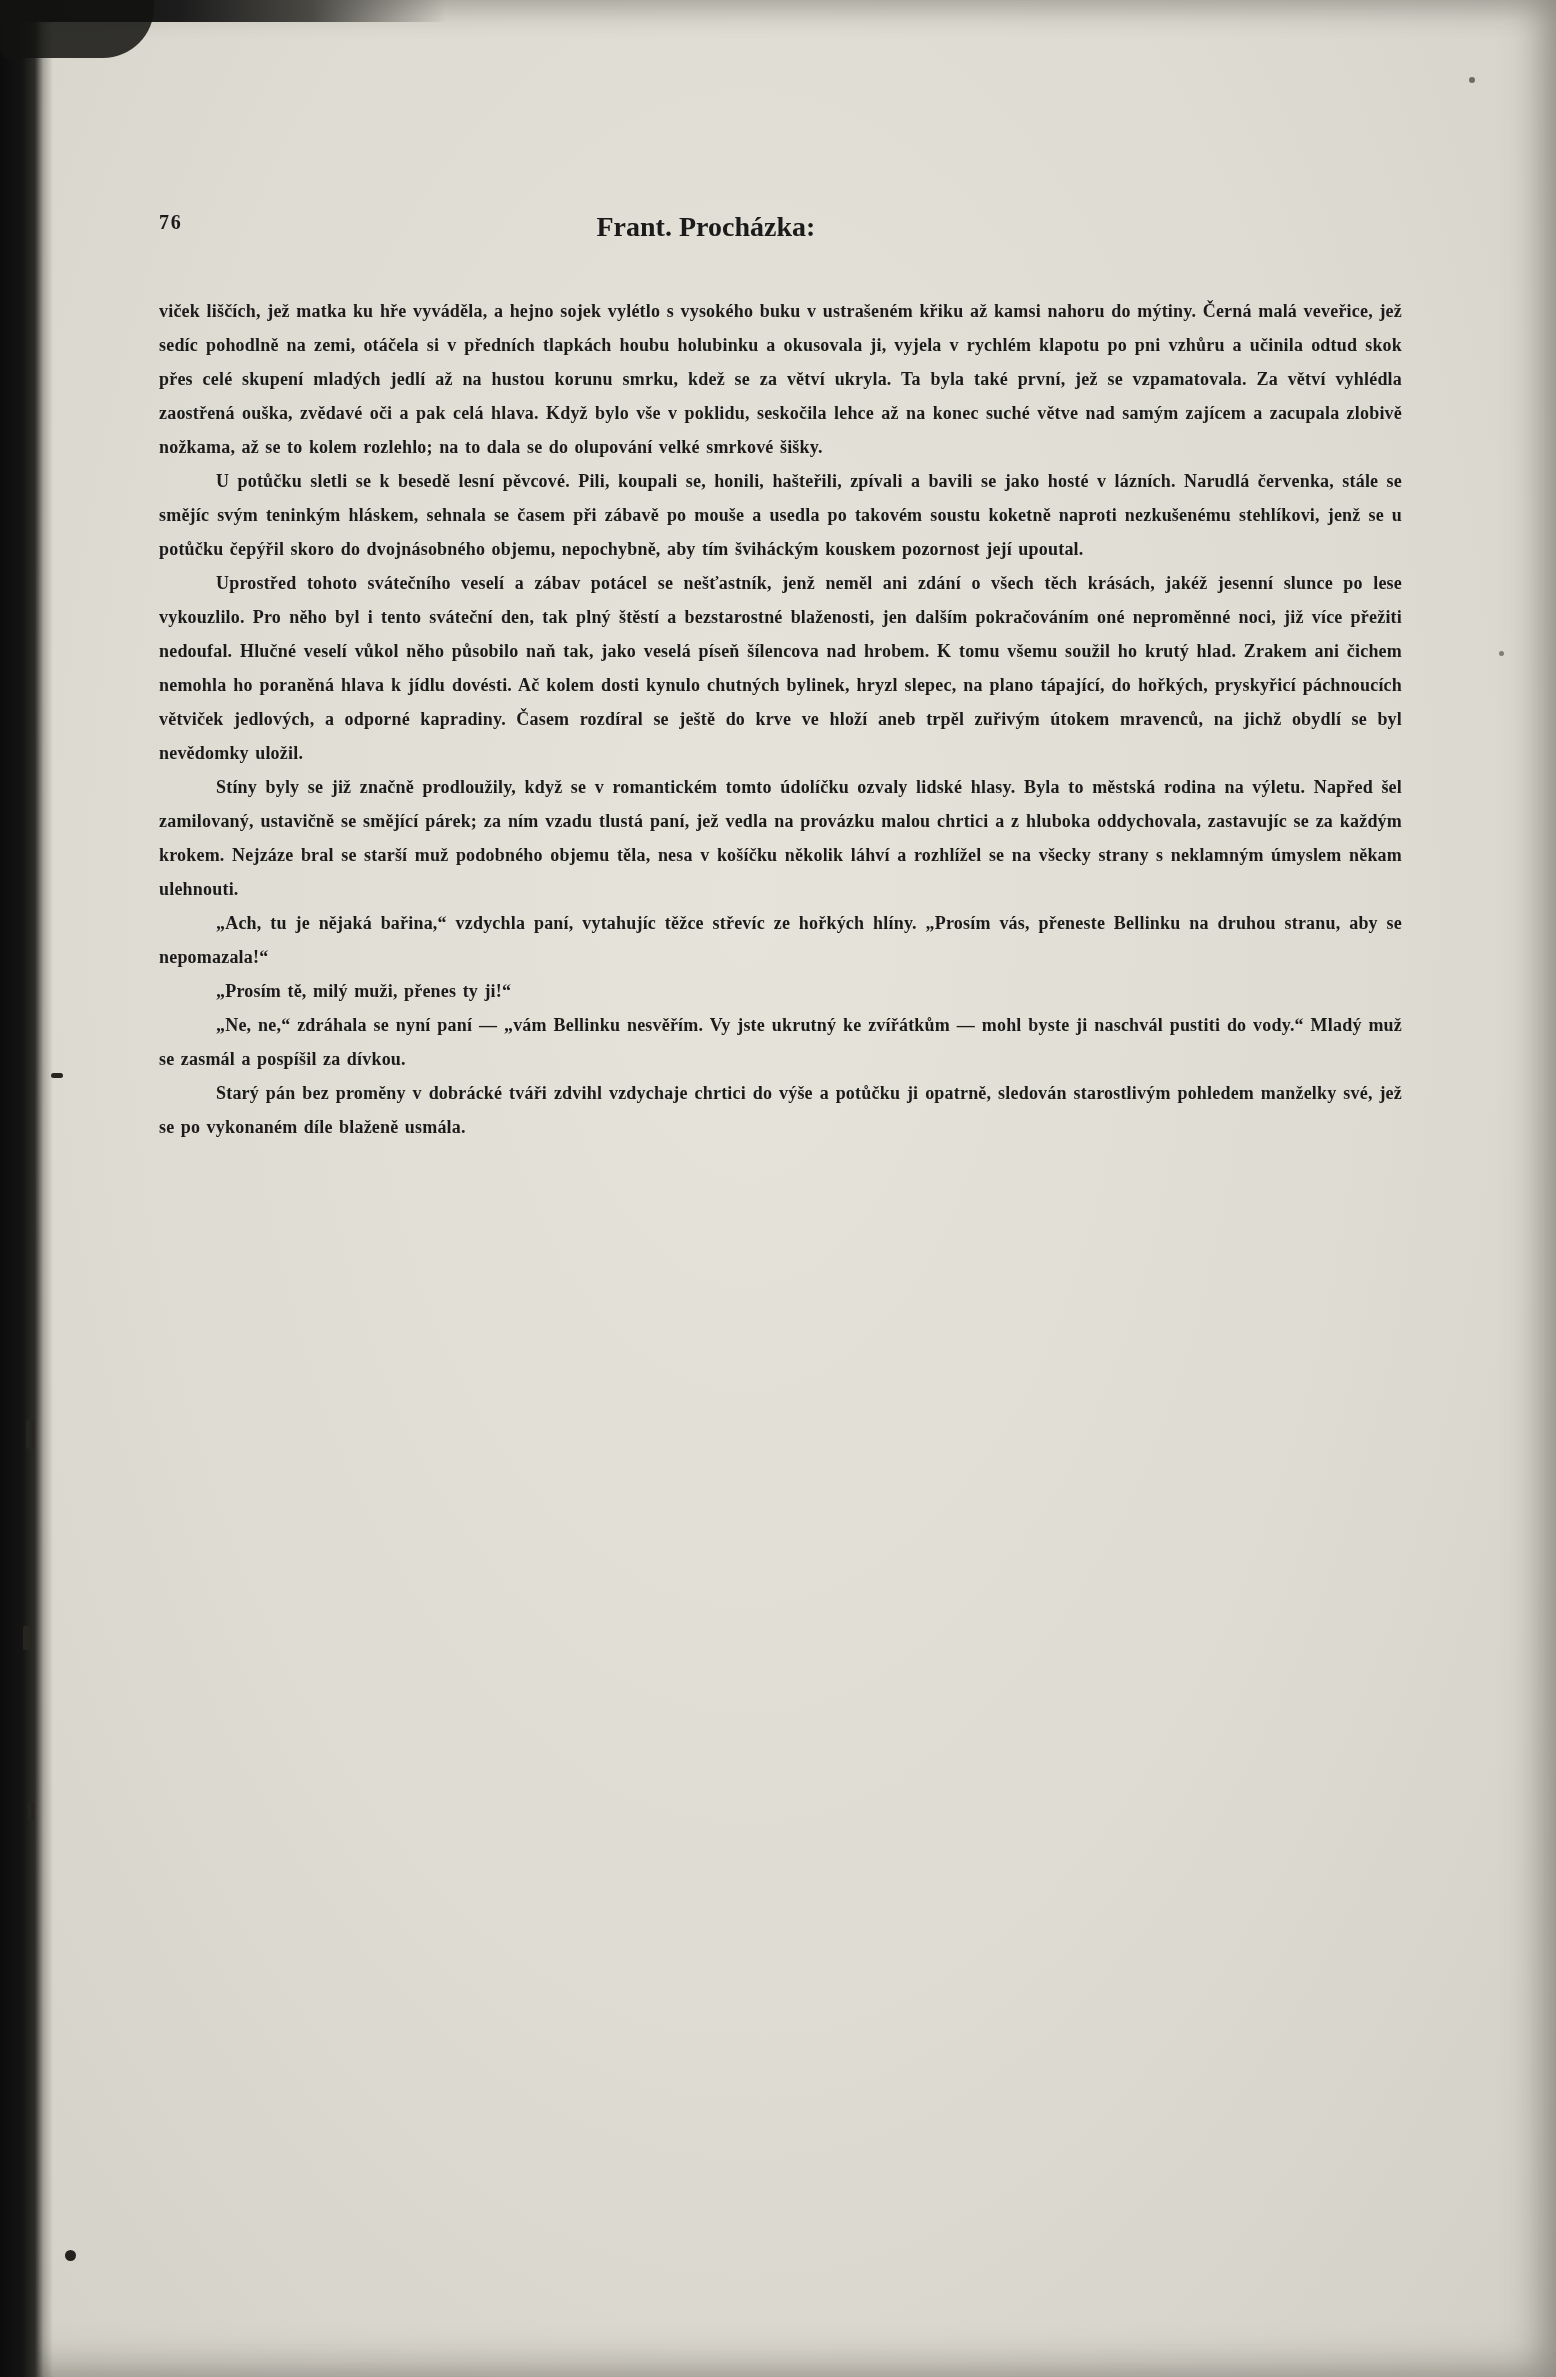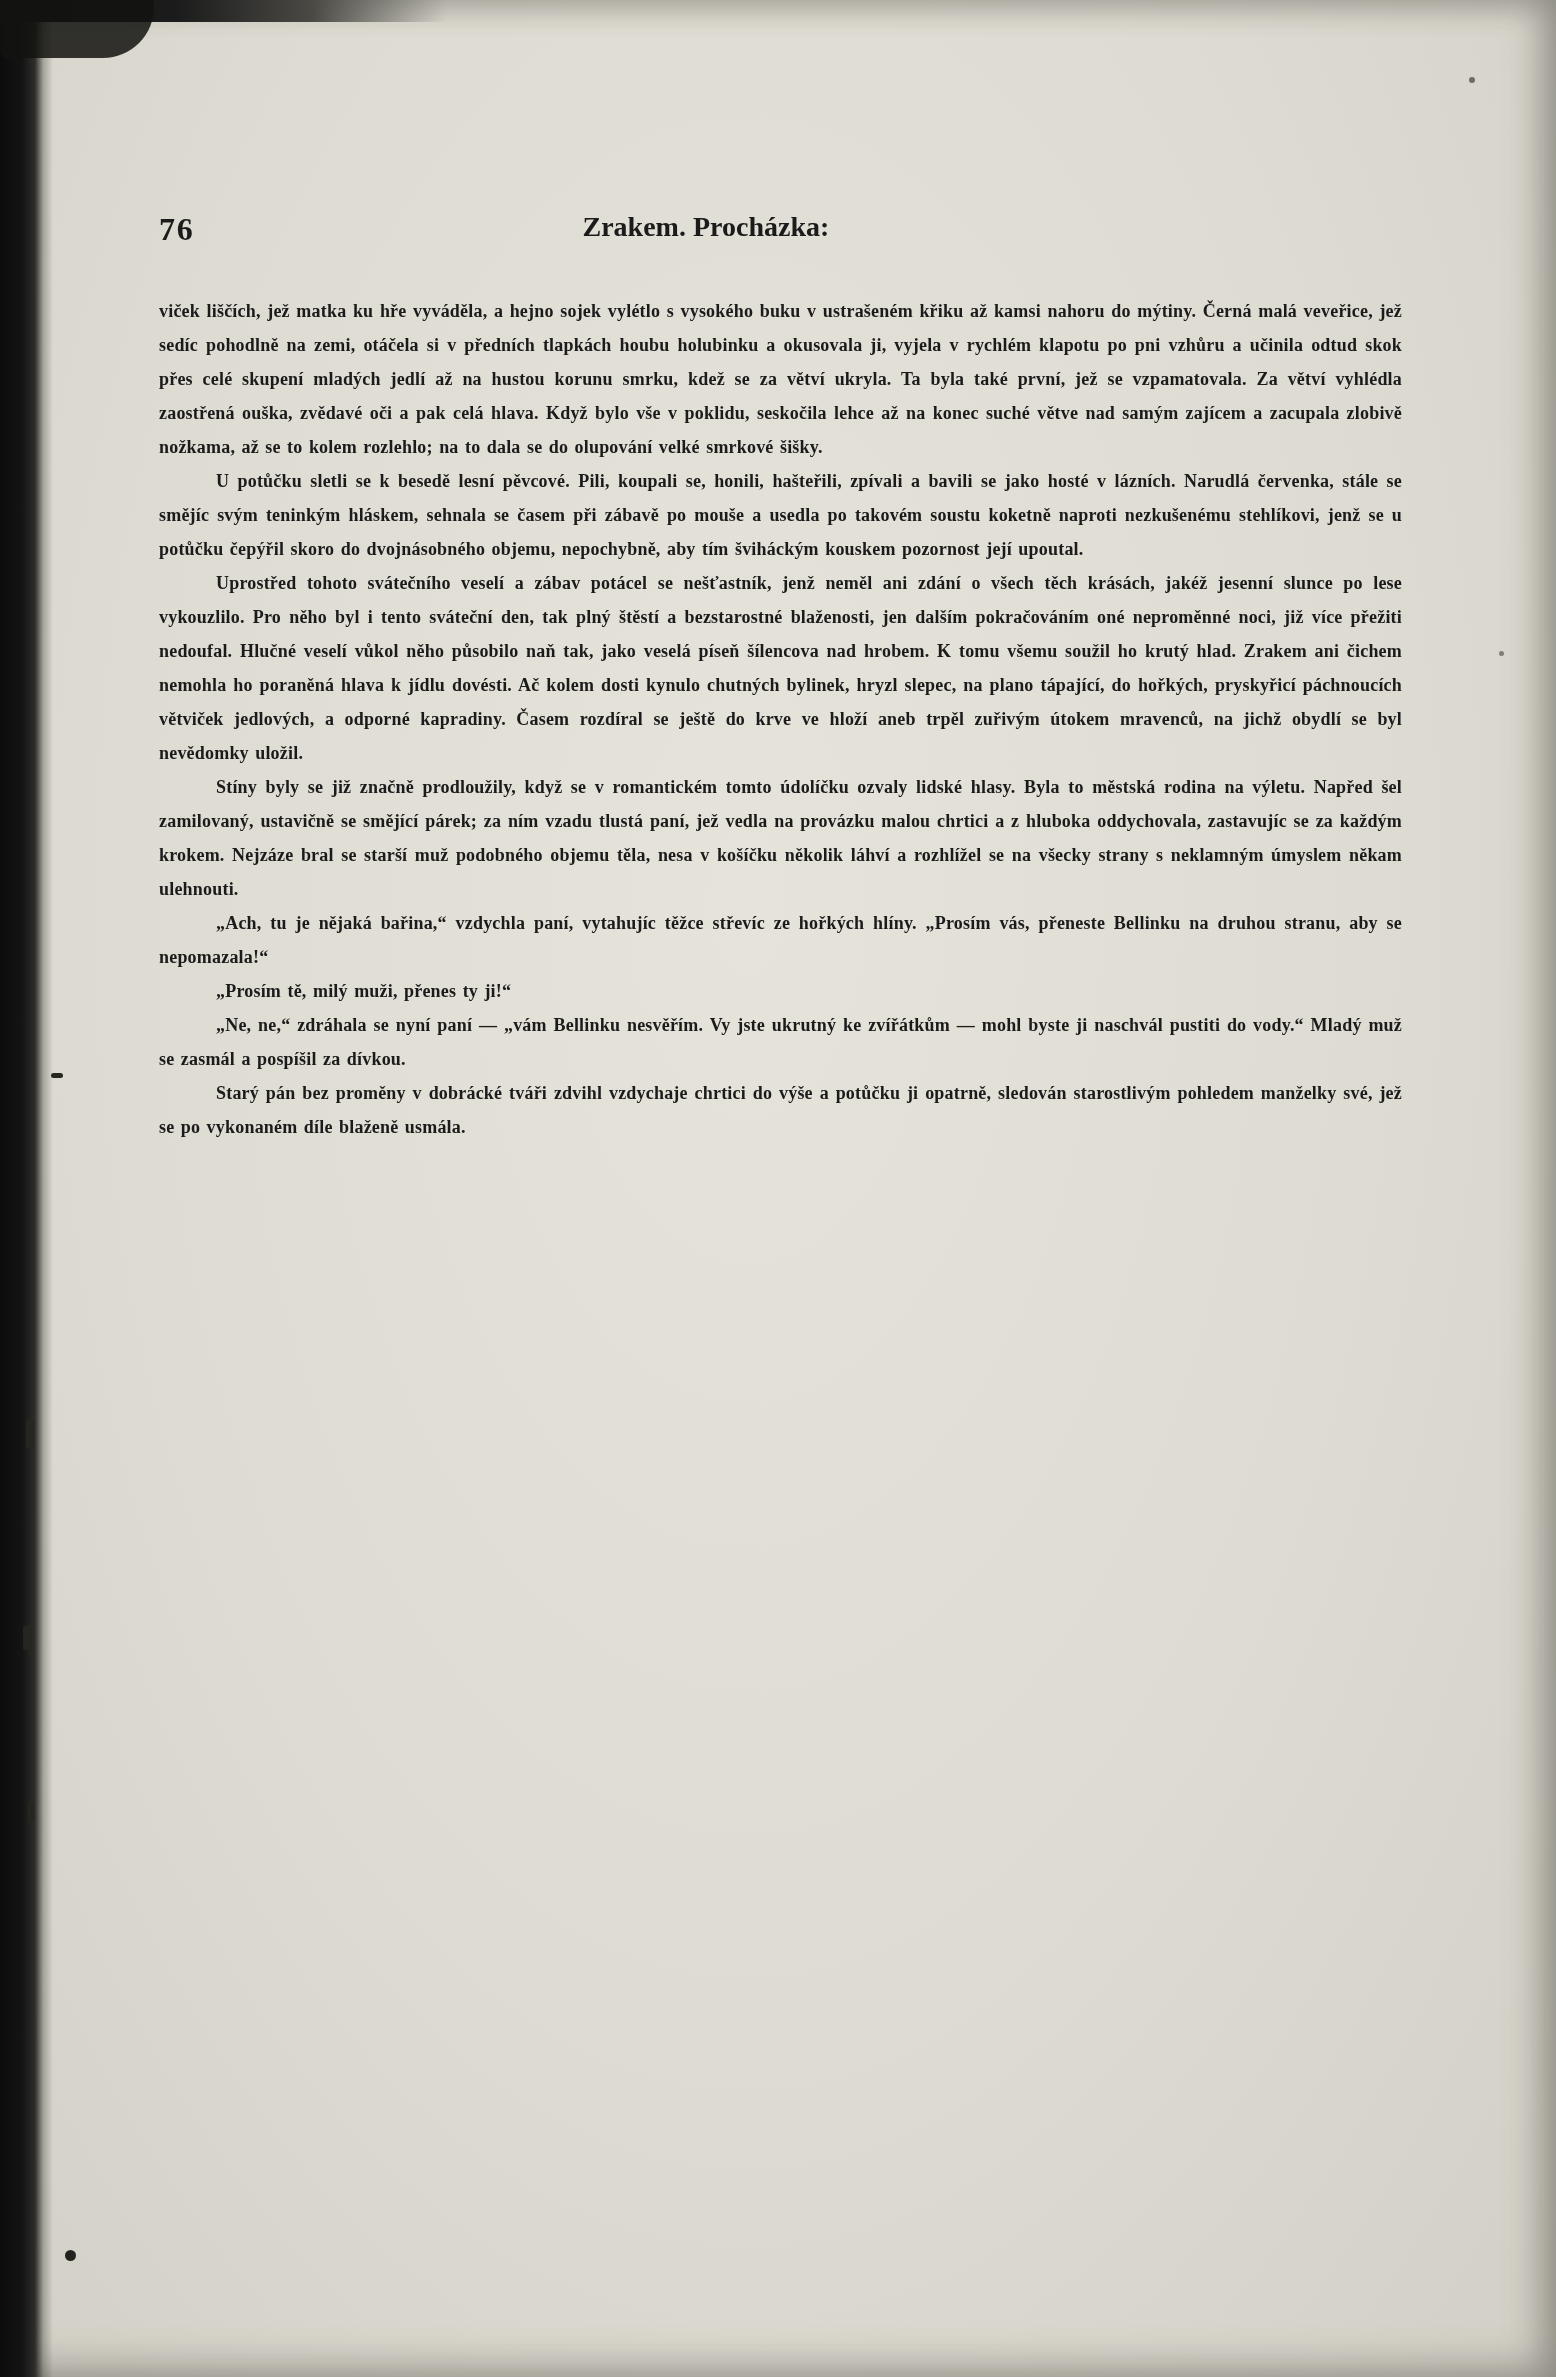--- a/index.html
+++ b/index.html
@@ -62,21 +62,21 @@
     color: #1b1b1b;
   }
   .header {
     position: relative;
     height: 38px;
     margin-bottom: 45px;
   }
   .pagenum {
     position: absolute;
     left: 0; top: 0;
-    font-size: 32px;
+    font-size: 20px;
     font-weight: 700;
     letter-spacing: 1.7px;
   }
   .running-title {
     position: absolute;
     left: 44%;
     transform: translateX(-50%);
     top: 0;
     font-size: 28px;
     font-weight: 700;
@@ -106,21 +106,21 @@
   <div class="artifact speck speck-3"></div>
   <div class="artifact speck speck-4"></div>
   <div class="artifact dot-bottom"></div>
   <div class="artifact speck speck-right-1"></div>
   <div class="artifact speck speck-right-2"></div>
 
   <div class="content">
 
     <div class="header">
       <span class="pagenum">76</span>
-      <span class="running-title">Zrakem. Procházka:</span>
+      <span class="running-title">Frant. Procházka:</span>
     </div>
 
     <p>viček liščích, jež matka ku hře vyváděla, a hejno sojek vylétlo s vysokého buku v ustrašeném křiku až kamsi nahoru do mýtiny. Černá malá veveřice, jež sedíc pohodlně na zemi, otáčela si v předních tlapkách houbu holubinku a okusovala ji, vyjela v rychlém klapotu po pni vzhůru a učinila odtud skok přes celé skupení mladých jedlí až na hustou korunu smrku, kdež se za větví ukryla. Ta byla také první, jež se vzpamatovala. Za větví vyhlédla zaostřená ouška, zvědavé oči a pak celá hlava. Když bylo vše v poklidu, seskočila lehce až na konec suché větve nad samým zajícem a zacupala zlobivě nožkama, až se to kolem rozlehlo; na to dala se do olupování velké smrkové šišky.</p>
     <p class="indent">U potůčku sletli se k besedě lesní pěvcové. Pili, koupali se, honili, hašteřili, zpívali a bavili se jako hosté v lázních. Narudlá červenka, stále se smějíc svým teninkým hláskem, sehnala se časem při zábavě po mouše a usedla po takovém soustu koketně naproti nezkušenému stehlíkovi, jenž se u potůčku čepýřil skoro do dvojnásobného objemu, nepochybně, aby tím šviháckým kouskem pozornost její upoutal.</p>
     <p class="indent">Uprostřed tohoto svátečního veselí a zábav potácel se nešťastník, jenž neměl ani zdání o všech těch krásách, jakéž jesenní slunce po lese vykouzlilo. Pro něho byl i tento sváteční den, tak plný štěstí a bezstarostné blaženosti, jen dalším pokračováním oné neproměnné noci, již více přežiti nedoufal. Hlučné veselí vůkol něho působilo naň tak, jako veselá píseň šílencova nad hrobem. K tomu všemu soužil ho krutý hlad. Zrakem ani čichem nemohla ho poraněná hlava k jídlu dovésti. Ač kolem dosti kynulo chutných bylinek, hryzl slepec, na plano tápající, do hořkých, pryskyřicí páchnoucích větviček jedlových, a odporné kapradiny. Časem rozdíral se ještě do krve ve hloží aneb trpěl zuřivým útokem mravenců, na jichž obydlí se byl nevědomky uložil.</p>
     <p class="indent">Stíny byly se již značně prodloužily, když se v romantickém tomto údolíčku ozvaly lidské hlasy. Byla to městská rodina na výletu. Napřed šel zamilovaný, ustavičně se smějící párek; za ním vzadu tlustá paní, jež vedla na provázku malou chrtici a z hluboka oddychovala, zastavujíc se za každým krokem. Nejzáze bral se starší muž podobného objemu těla, nesa v košíčku několik láhví a rozhlížel se na všecky strany s neklamným úmyslem někam ulehnouti.</p>
     <p class="indent">„Ach, tu je nějaká bařina,“ vzdychla paní, vytahujíc těžce střevíc ze hořkých hlíny. „Prosím vás, přeneste Bellinku na druhou stranu, aby se nepomazala!“</p>
     <p class="indent">„Prosím tě, milý muži, přenes ty ji!“</p>
     <p class="indent">„Ne, ne,“ zdráhala se nyní paní — „vám Bellinku nesvěřím. Vy jste ukrutný ke zvířátkům — mohl byste ji naschvál pustiti do vody.“ Mladý muž se zasmál a pospíšil za dívkou.</p>
     <p class="indent">Starý pán bez proměny v dobrácké tváři zdvihl vzdychaje chrtici do výše a potůčku ji opatrně, sledován starostlivým pohledem manželky své, jež se po vykonaném díle blaženě usmála.</p>

